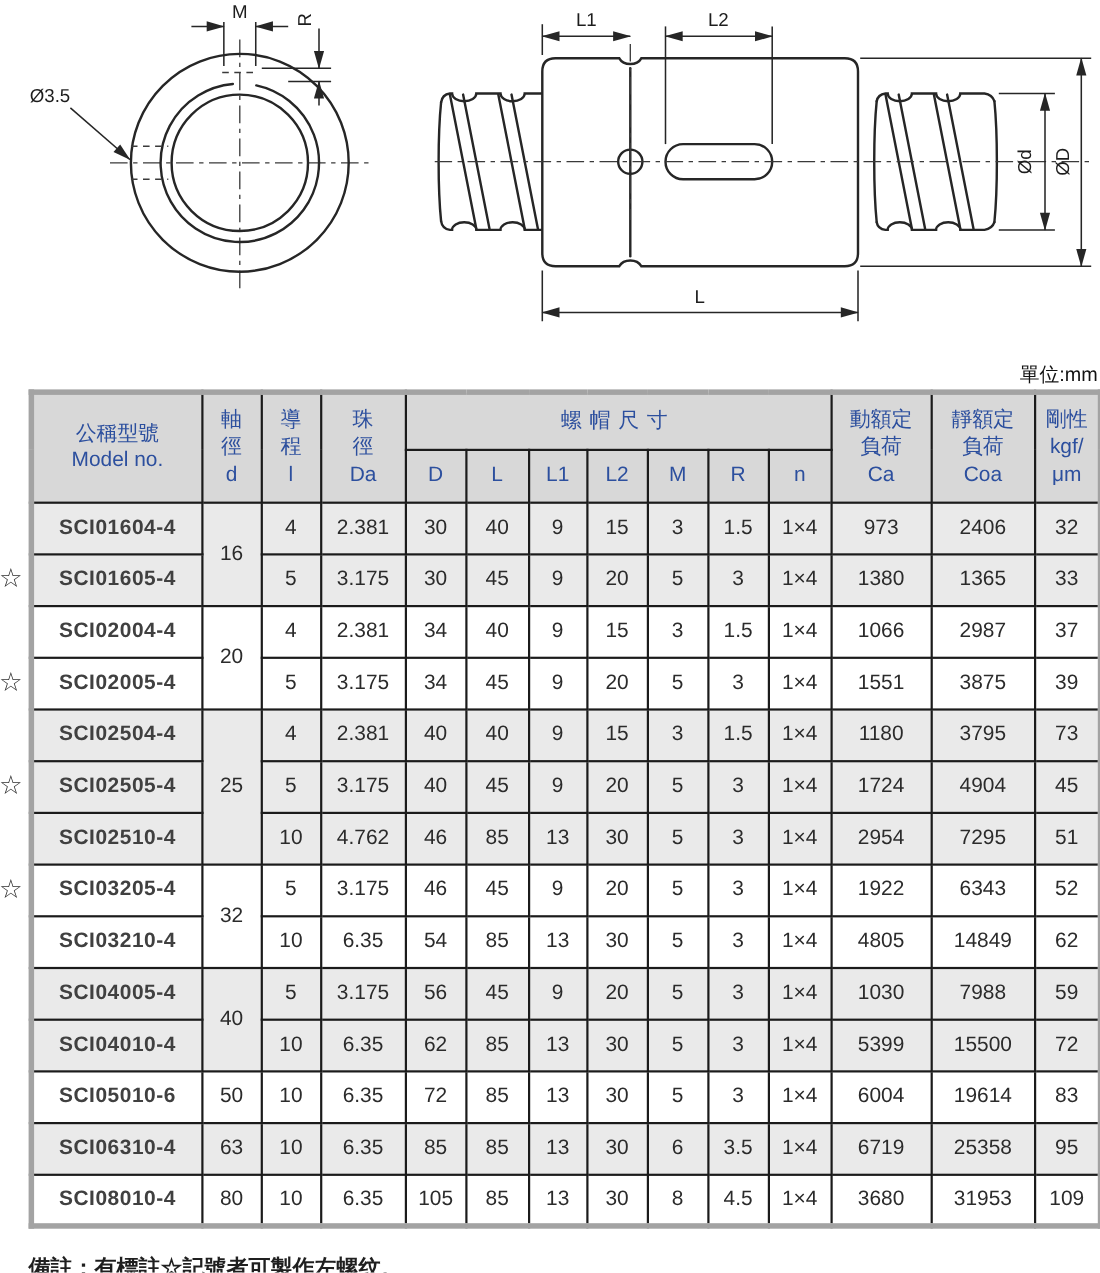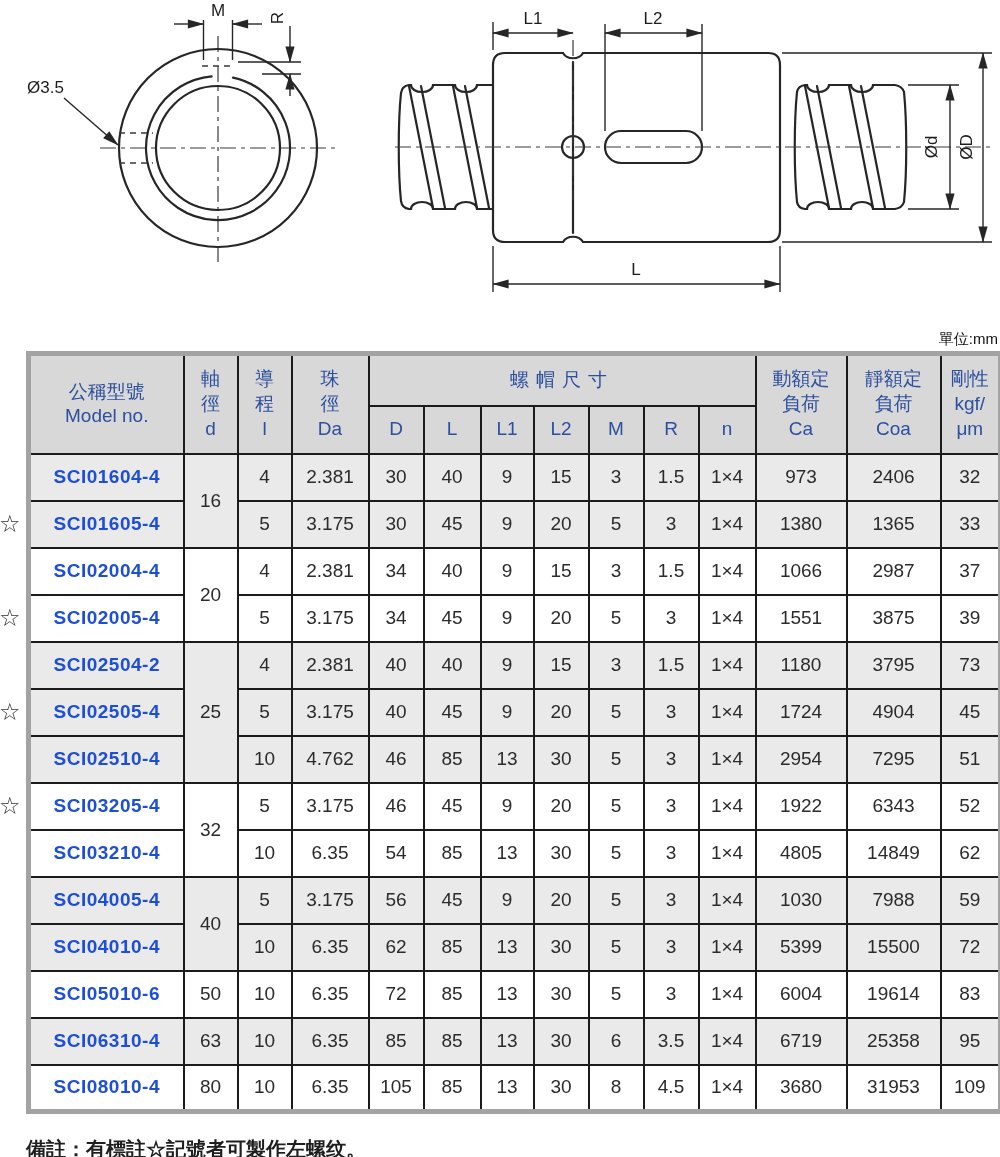--- a/index.html
+++ b/index.html
@@ -12,36 +12,36 @@
   .drawing-zone svg{position:absolute;top:0;}
   svg text{font-family:"Liberation Sans",sans-serif;font-size:17px;fill:#1d1d1d;}
   .outline{fill:none;stroke:#262626;stroke-width:2.2;stroke-linecap:round;}
   .thin{fill:none;stroke:#262626;stroke-width:1.4;}
   .dim{fill:none;stroke:#262626;stroke-width:1.4;}
   .cl{fill:none;stroke:#3a3a3a;stroke-width:1.2;stroke-dasharray:16 5 4 5;}
   .hid{fill:none;stroke:#3a3a3a;stroke-width:1.4;stroke-dasharray:6 5;}
   .whitefill{fill:#ffffff;stroke:#262626;stroke-width:2.2;}
   
   .unit-row{margin:331px 0 5px 26px;width:972px;text-align:right;
-    font-size:15px;color:#111;line-height:1;}
+    font-size:18px;color:#111;line-height:1;}
   
   .table-zone{position:relative;margin-left:26px;width:972px;}
   table{border-collapse:collapse;table-layout:fixed;width:972px;
     border:5px solid #a3a3a3;}
   th,td{border:2px solid #1b1b1b;text-align:center;vertical-align:middle;
     padding:0;font-size:19px;}
   thead th{background:#d8d8d8;color:#2c4f9e;font-weight:normal;
     white-space:pre-line;line-height:1.3;}
   thead tr:first-child{height:52px;}
   thead tr:last-child{height:48px;}
   th.group{letter-spacing:7px;}
   tbody tr{height:47px;background:#ffffff;}
   tbody tr.shade td{background:#eaeaea;}
   tbody td{color:#2b2b2b;}
-  tbody td.model{font-weight:bold;color:#1d4ed8;letter-spacing:0.5px;text-align:center;}
+  tbody td.model{font-weight:bold;color:#404040;letter-spacing:0.5px;text-align:center;}
   .star{position:absolute;left:-27px;transform:translateY(-54%);
     font-size:24px;color:#2f2f2f;line-height:1;}
   
   .note{margin:22px 0 0 26px;font-size:20px;font-weight:600;color:#1f1f1f;}
 </style>
 </head>
 <body>
 
 <div class="page">
 
@@ -254,21 +254,21 @@
             <td>9</td>
             <td>20</td>
             <td>5</td>
             <td>3</td>
             <td>1×4</td>
             <td>1551</td>
             <td>3875</td>
             <td>39</td>
           </tr>
           <tr class="shade">
-            <td class="model">SCI02504-2</td>
+            <td class="model">SCI02504-4</td>
             <td rowspan="3">25</td>
             <td>4</td>
             <td>2.381</td>
             <td>40</td>
             <td>40</td>
             <td>9</td>
             <td>15</td>
             <td>3</td>
             <td>1.5</td>
             <td>1×4</td>

